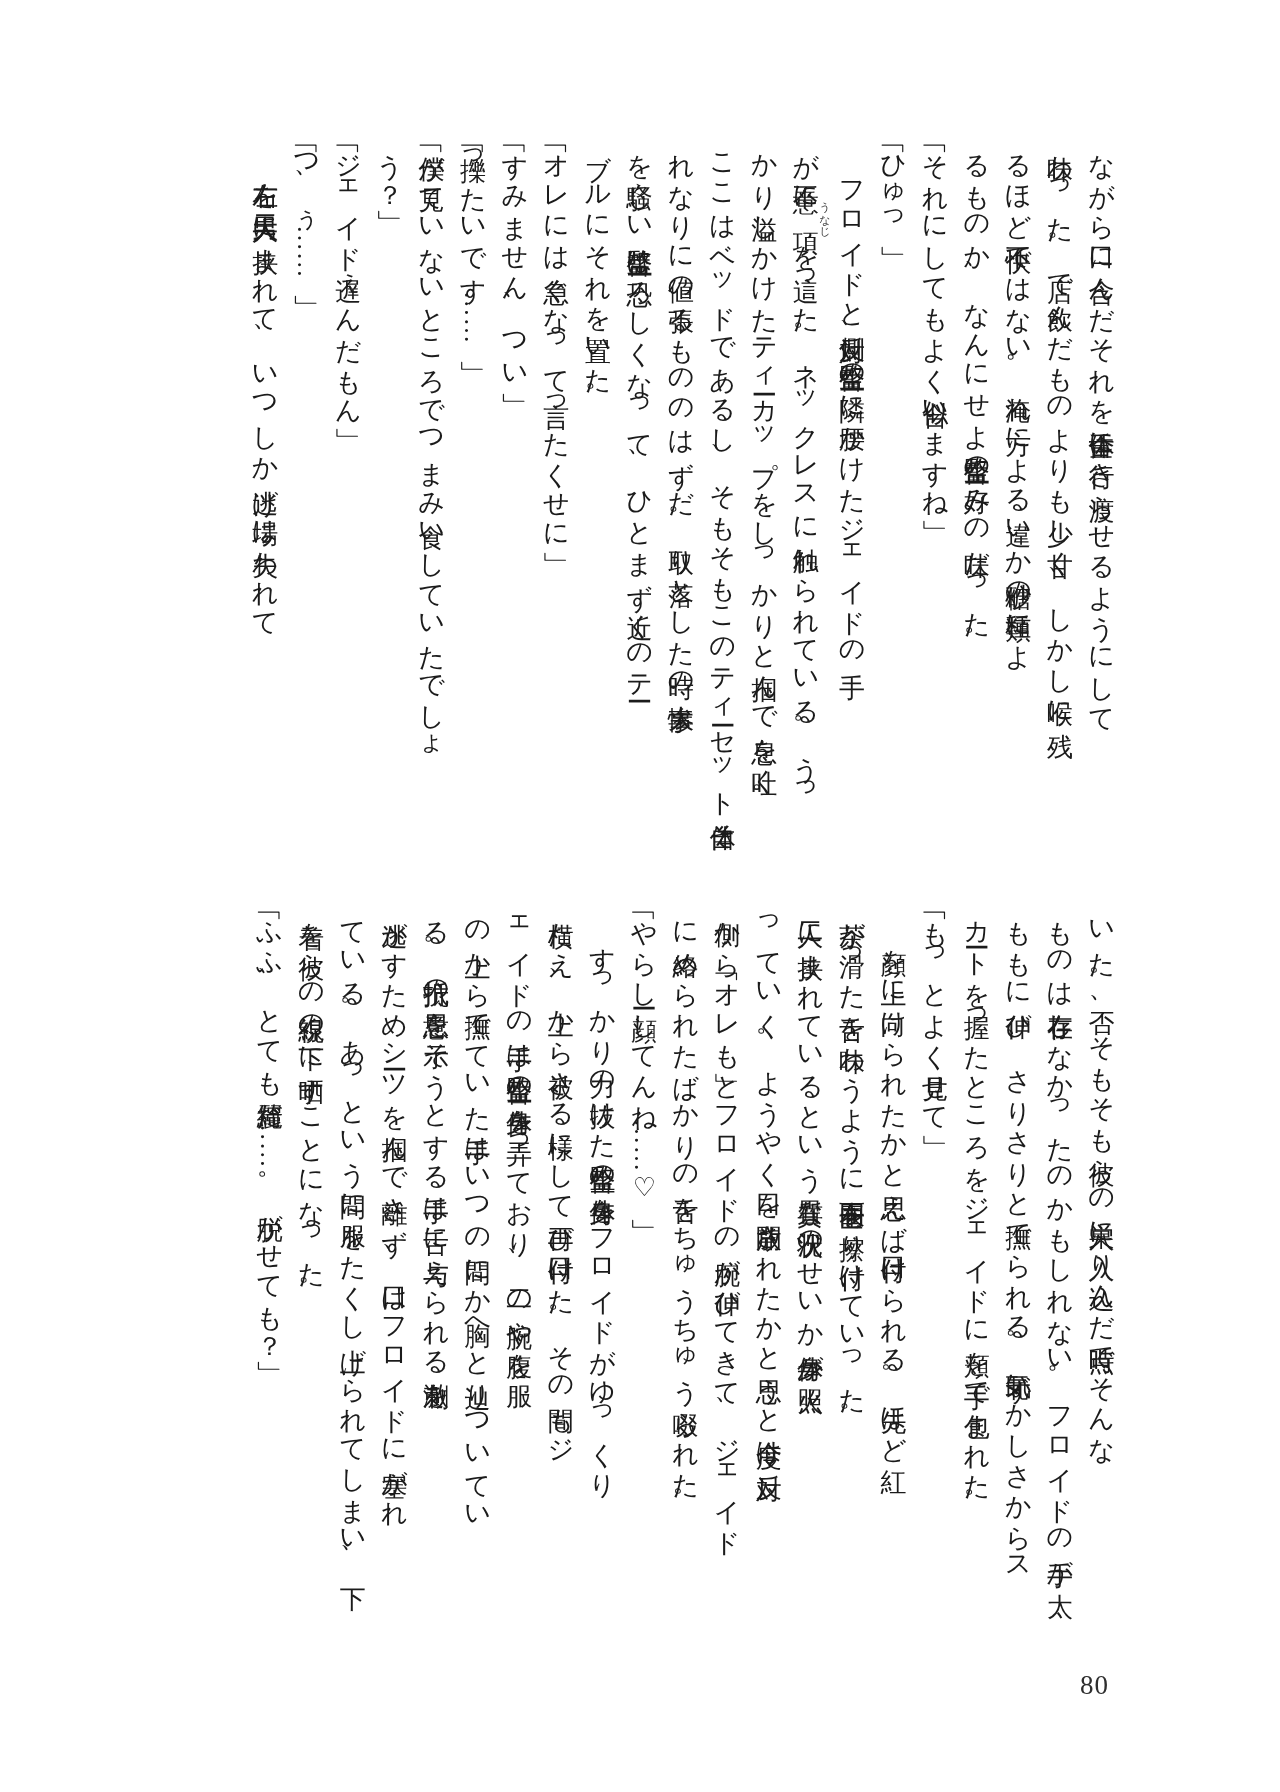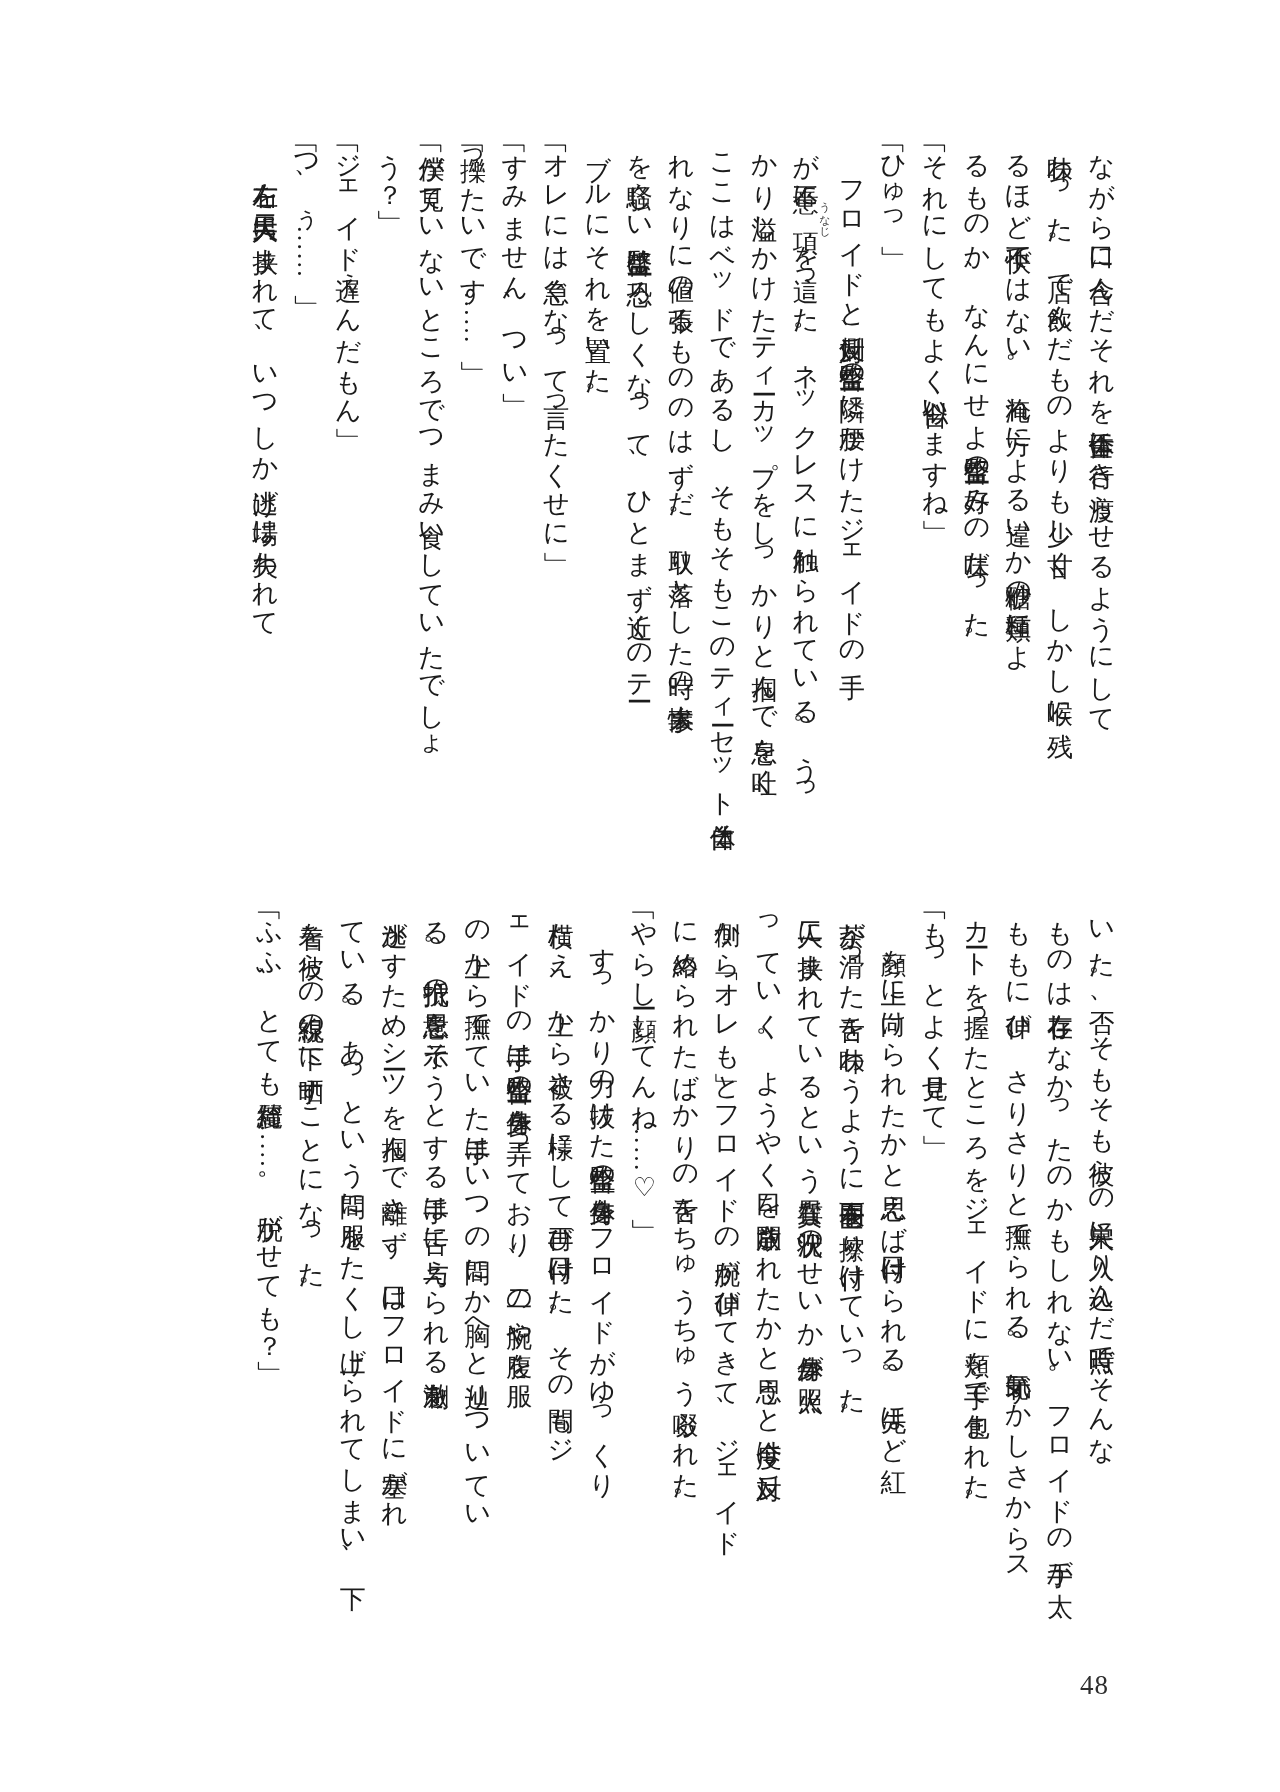--- a/index.html
+++ b/index.html
@@ -99,13 +99,13 @@
     <div class="line">横たえ、上から被さる様にして再び口付けた。その間もジ</div>
     <div class="line">ェイドの手は監督生の身体を弄っており、二の腕や腹を服</div>
     <div class="line">の上から撫でていた手はいつの間にか胸へと辿りついてい</div>
     <div class="line">る。抵抗の意思を示そうとする手は舌に与えられる刺激を</div>
     <div class="line">逃がすためシーツを掴んで離さず、口はフロイドに塞がれ</div>
     <div class="line">ている。あっという間に服をたくし上げられてしまい、下</div>
     <div class="line">着を彼らの視線の下に晒すことになった。</div>
     <div class="line">「ふふ、とても綺麗だ……。脱がせても？」</div>
   </div>
 
-<div id="page-number">48</div>
+<div id="page-number">80</div>
 
 </body></html>

